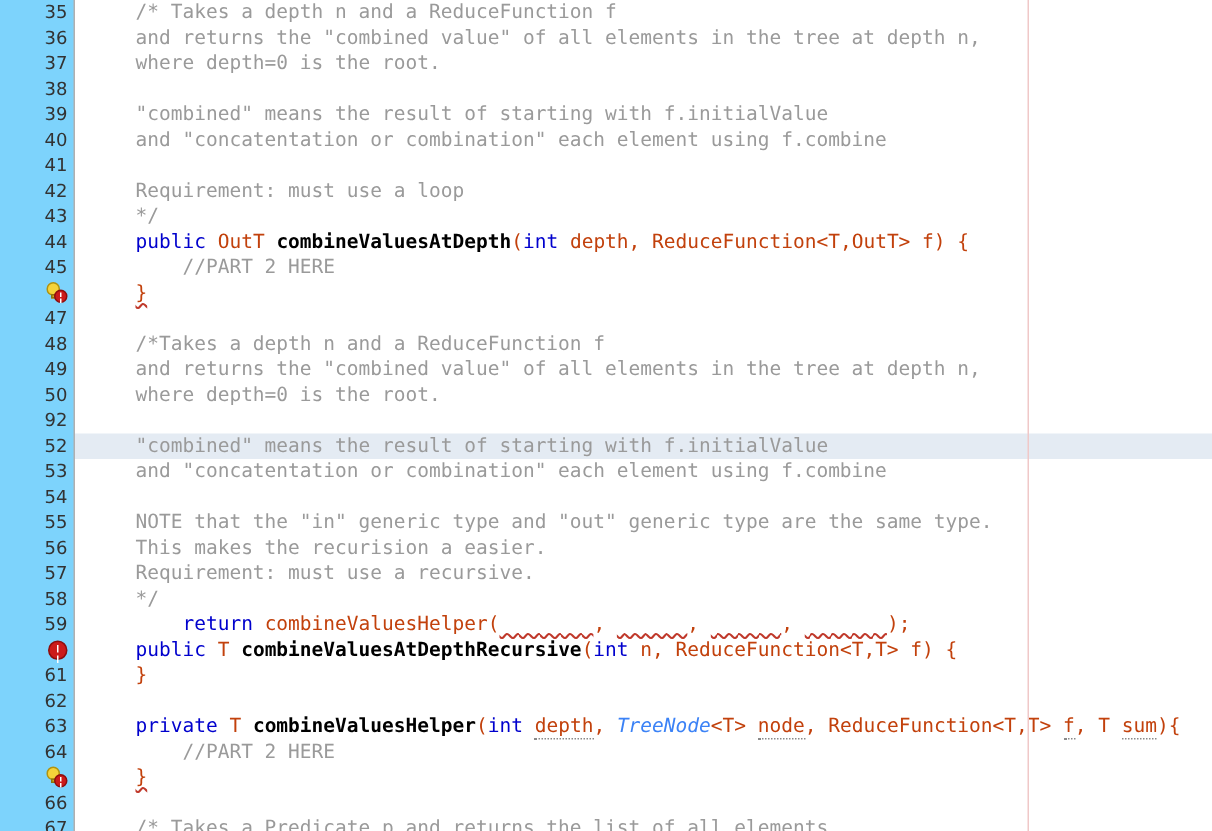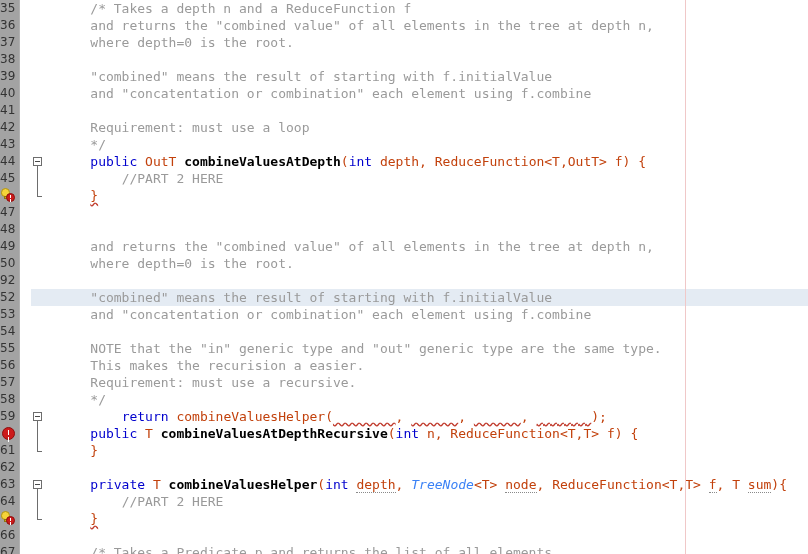--- a/index.html
+++ b/index.html
@@ -18,23 +18,23 @@
     position: relative;
     width: 808px;
     height: 554px;
     background: #ffffff;
   }
 
   
   #gutter {
     position: absolute;
     left: 0; top: 0;
-    width: 20px;
-    height: 554px;
-    background: #a3a3a3;
+    width: 50px;
+    height: 554px;
+    background: #7dd3fc;
     border-right: 1px solid #b0b0b0;
     box-sizing: border-box;
     z-index: 3;
   }
   .gutter-row {
     height: 17px;
     line-height: 17px;
     text-align: right;
     padding-right: 4px;
     box-sizing: border-box;
@@ -284,21 +284,21 @@
       <div class="code-row"></div>
       <div class="code-row"><span class="pl">    </span><span class="cm">"combined" means the result of starting with f.initialValue</span></div>
       <div class="code-row"><span class="pl">    </span><span class="cm">and "concatentation or combination" each element using f.combine</span></div>
       <div class="code-row"></div>
       <div class="code-row"><span class="pl">    </span><span class="cm">Requirement: must use a loop</span></div>
       <div class="code-row"><span class="pl">    </span><span class="cm">*/</span></div>
       <div class="code-row"><span class="pl">    </span><span class="kw">public</span><span class="pl"> OutT </span><span class="fn">combineValuesAtDepth</span><span class="pl">(</span><span class="kw">int</span><span class="pl"> depth, ReduceFunction&lt;T,OutT&gt; f) {</span></div>
       <div class="code-row"><span class="pl">        </span><span class="cm">//PART 2 HERE</span></div>
       <div class="code-row"><span class="pl">    </span><span class="pl errsq">}</span></div>
       <div class="code-row"></div>
-      <div class="code-row"><span class="pl">    </span></div>
+      <div class="code-row"><span class="pl">    </span><span class="cm">/*Takes a depth n and a ReduceFunction f</span></div>
       <div class="code-row"><span class="pl">    </span><span class="cm">and returns the "combined value" of all elements in the tree at depth n,</span></div>
       <div class="code-row"><span class="pl">    </span><span class="cm">where depth=0 is the root.</span></div>
       <div class="code-row"></div>
       <div class="code-row current"><span class="pl">    </span><span class="cm">"combined" means the result of starting with f.initialValue</span></div>
       <div class="code-row"><span class="pl">    </span><span class="cm">and "concatentation or combination" each element using f.combine</span></div>
       <div class="code-row"></div>
       <div class="code-row"><span class="pl">    </span><span class="cm">NOTE that the "in" generic type and "out" generic type are the same type.</span></div>
       <div class="code-row"><span class="pl">    </span><span class="cm">This makes the recurision a easier.</span></div>
       <div class="code-row"><span class="pl">    </span><span class="cm">Requirement: must use a recursive.</span></div>
       <div class="code-row"><span class="pl">    </span><span class="cm">*/</span></div>

